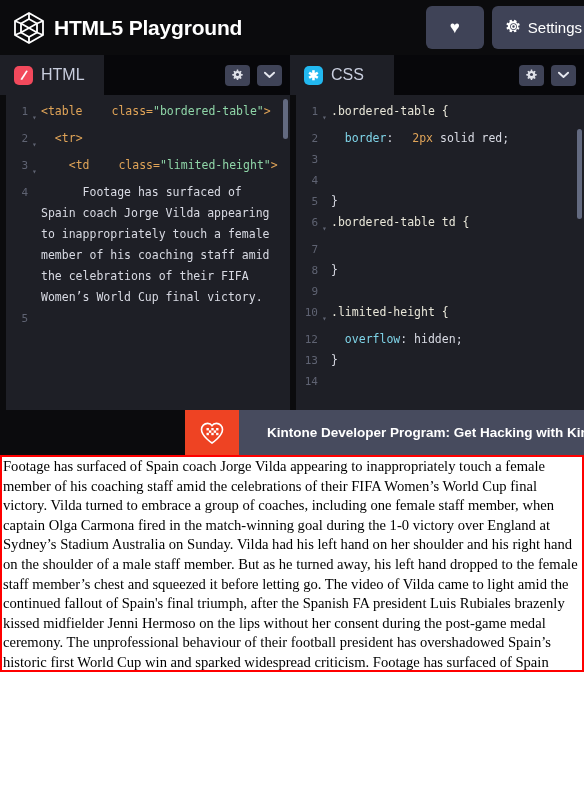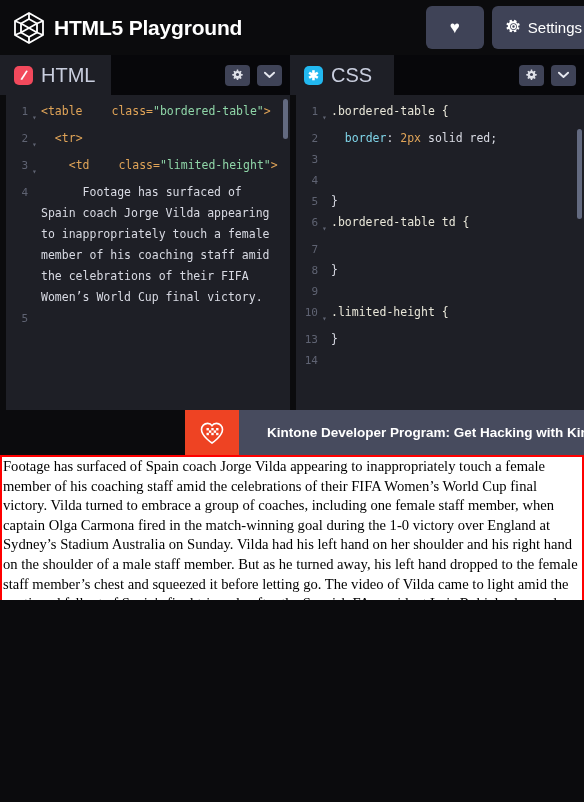--- a/index.html
+++ b/index.html
@@ -2,21 +2,21 @@
 <html><head>
 <meta charset="utf-8">
 <style>
   * { box-sizing: border-box; margin: 0; padding: 0; }
   html, body {
     width: 584px; height: 802px;
     background: #0b0b0d;
     font-family: "Liberation Sans", sans-serif;
     overflow: hidden;
   }
-  .app { width: 584px; height: 600px; position: relative; background: #0b0b0d; display: flex; flex-direction: column; }
+  .app { width: 584px; height: 802px; position: relative; background: #0b0b0d; display: flex; flex-direction: column; }
 
   
   .header {
     height: 55px; flex: 0 0 55px;
     background: #0b0b0d;
     display: flex; align-items: center;
     padding: 0 0 0 6px;
     position: relative;
   }
   .logo-box { width: 46px; height: 46px; flex: 0 0 46px; display: flex; align-items: center; justify-content: center; }
@@ -59,21 +59,21 @@
   }
   .tab-ic {
     width: 19px; height: 19px; border-radius: 5px;
     display: flex; align-items: center; justify-content: center;
     font-size: 13px; font-weight: bold; color: #fff; line-height: 13px;
   }
   .tab-ic.html { background: #f2495c; }
   .tab-ic.html span { display:block; transform: rotate(22deg); font-weight:bold; font-size:14px; }
   .tab-ic.css { background: #22b8f0; }
   .tab-ic.css span { display:block; font-size: 13px; line-height: 11px; }
-  .tab-label { color: #c9cede; font-size: 20px; }
+  .tab-label { color: #c9cede; font-size: 16px; }
   .head-btns { position: absolute; right: 8px; display: flex; gap: 7px; }
   .sqbtn {
     width: 25px; height: 21px; background: #3f4357; border-radius: 4px;
     display: flex; align-items: center; justify-content: center; color: #e6e8ef; font-size: 11px;
   }
   .code-area {
     flex: 1; background: #1e1f26; position: relative; overflow: hidden;
     font-family: "DejaVu Sans Mono", monospace; font-size: 11.5px; line-height: 21px;
     padding: 6px 12px 0 0;
   }
@@ -85,21 +85,21 @@
     padding-right: 4px; user-select: none; font-size: 11px;
   }
   .fold { width: 9px; flex: 0 0 9px; color: #5f6372; font-size: 8px; padding-top: 6px; }
   .ctext { flex: 1; white-space: pre-wrap; word-break: break-word; color: #d8dae3; }
   .tag { color: #e0a458; }
   .attr { color: #e0a458; margin-left: 22px; }
   .str { color: #8fd6a8; }
   .txt { color: #d8dae3; }
   .sel { color: #e8e6d8; }
   .prop { color: #7fd4e8; text-align: center; }
-  .val { color: #e0a458; }
+  .val { color: #e0a458; margin-left: 12px; }
   .punc { color: #d8dae3; }
   .scrollbar-thumb {
     position: absolute; right: 2px; top: 4px; width: 5px; height: 40px;
     background: #636a80; border-radius: 3px;
   }
   .panel.css .scrollbar-thumb { top: 34px; height: 90px; }
 
   
   .banner {
     flex: 0 0 45px; display: flex; align-items: stretch; background: #0b0b0d;
@@ -312,20 +312,25 @@
               <span class="lno">9</span>
               <span class="fold"></span>
               <span class="ctext"></span>
             </div>
             <div class="cline">
               <span class="lno">10</span>
               <span class="fold">▾</span>
               <span class="ctext"><span class="sel">.limited-height {</span></span>
             </div>
             <div class="cline">
+              <span class="lno">12</span>
+              <span class="fold"></span>
+              <span class="ctext"><span class="txt">  </span><span class="prop">overflow</span><span class="punc">: hidden;</span></span>
+            </div>
+            <div class="cline">
               <span class="lno">13</span>
               <span class="fold"></span>
               <span class="ctext"><span class="punc">}</span></span>
             </div>
             <div class="cline">
               <span class="lno">14</span>
               <span class="fold"></span>
               <span class="ctext"></span>
             </div>
           </div>

